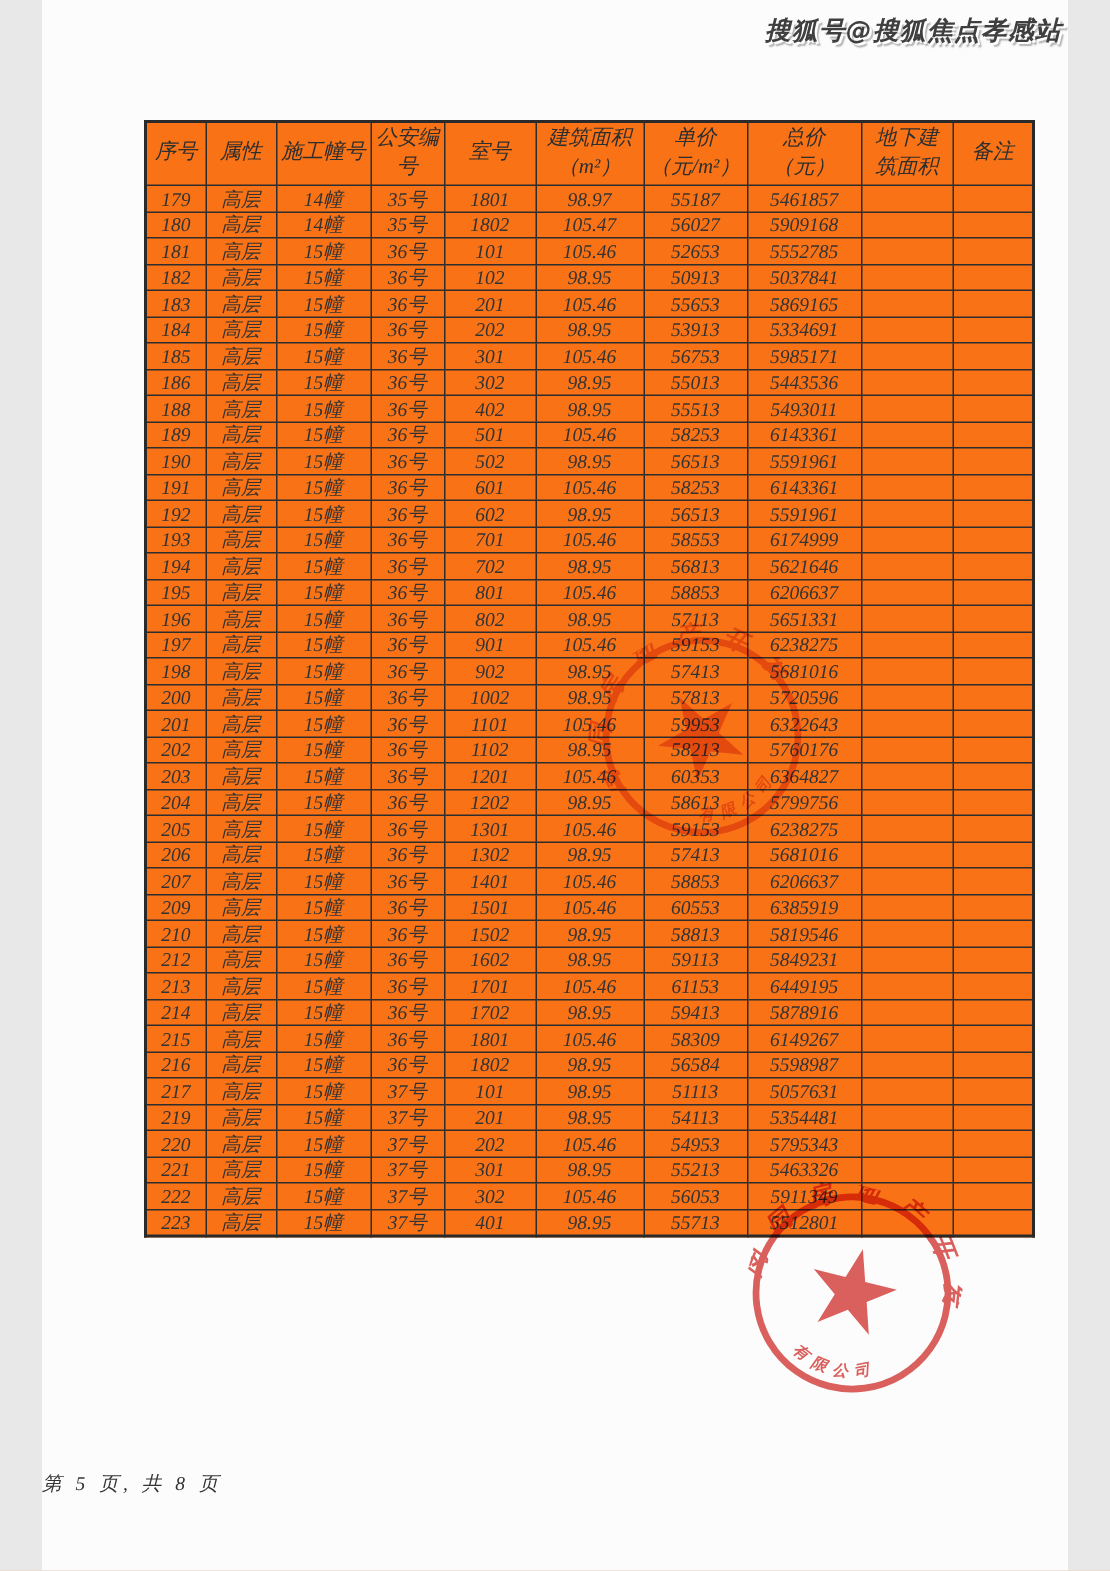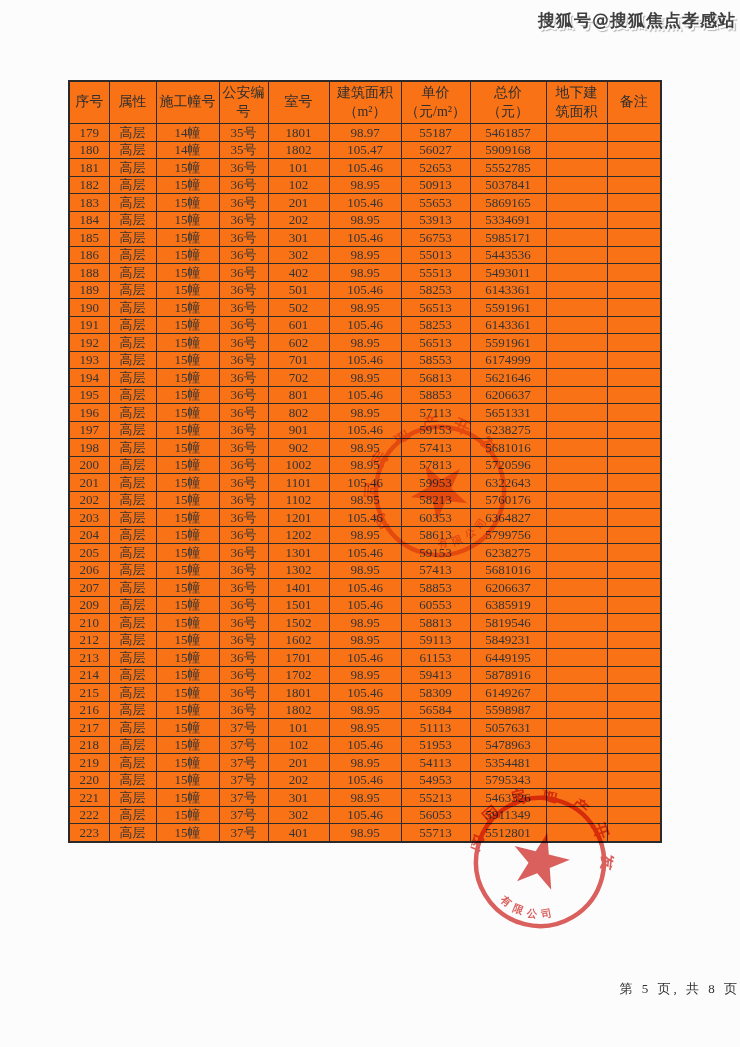--- a/index.html
+++ b/index.html
@@ -1,19 +1,19 @@
 <!DOCTYPE html>
 <html><head>
 <meta charset="utf-8">
 <style>
   html,body{margin:0;padding:0;background:#e8e8e8;}
   .page{
-    position:relative;width:740px;height:1047px;margin:0 auto;
+    position:relative;width:684px;height:1047px;margin:0 auto;
     background:#fcfcfc;overflow:hidden;
-    font-family:"Liberation Serif","DejaVu Serif",serif;color:#2e2e2e;
+    font-family:"Liberation Serif","DejaVu Serif",serif;color:#2e2e2e;font-style:italic;
   }
   
   .watermark{
     position:absolute;top:9px;right:4px;
     font-family:"DejaVu Sans","Liberation Sans",sans-serif;
     font-weight:bold;font-size:17px;letter-spacing:1px;color:#3f3f3f;
     text-shadow:1.5px 1.5px 0 #ffffff,2.5px 2.5px 1px rgba(0,0,0,0.30);
   }
   
   table.price{
@@ -37,21 +37,21 @@
     mix-blend-mode:multiply;
   }
   .stamp-upper{left:369px;top:420px;opacity:.5;transform:rotate(-30deg);}
   .stamp-lower{left:469px;top:791px;opacity:.85;transform:rotate(14deg);}
   .arc-text{font-size:16.5px;letter-spacing:13px;font-weight:bold;
     font-family:"Liberation Serif","DejaVu Serif",serif;}
   .arc-text-small{font-size:10.5px;letter-spacing:5px;font-weight:bold;
     font-family:"Liberation Serif","DejaVu Serif",serif;}
   
   .footer{
-    position:absolute;left:0;top:980px;width:100%;text-align:right;
+    position:absolute;left:0;top:980px;width:100%;text-align:left;
     font-size:13px;letter-spacing:3px;color:#333;
   }
 </style>
 </head>
 <body>
 
 <div class="page">
 
   <div class="watermark">搜狐号@搜狐焦点孝感站</div>
 
@@ -502,32 +502,20 @@
           <td>15幢</td>
           <td>37号</td>
           <td>101</td>
           <td>98.95</td>
           <td>51113</td>
           <td>5057631</td>
           <td></td>
           <td></td>
         </tr>
         <tr>
-          <td>218</td>
-          <td>高层</td>
-          <td>15幢</td>
-          <td>37号</td>
-          <td>102</td>
-          <td>105.46</td>
-          <td>51953</td>
-          <td>5478963</td>
-          <td></td>
-          <td></td>
-        </tr>
-        <tr>
           <td>219</td>
           <td>高层</td>
           <td>15幢</td>
           <td>37号</td>
           <td>201</td>
           <td>98.95</td>
           <td>54113</td>
           <td>5354481</td>
           <td></td>
           <td></td>

